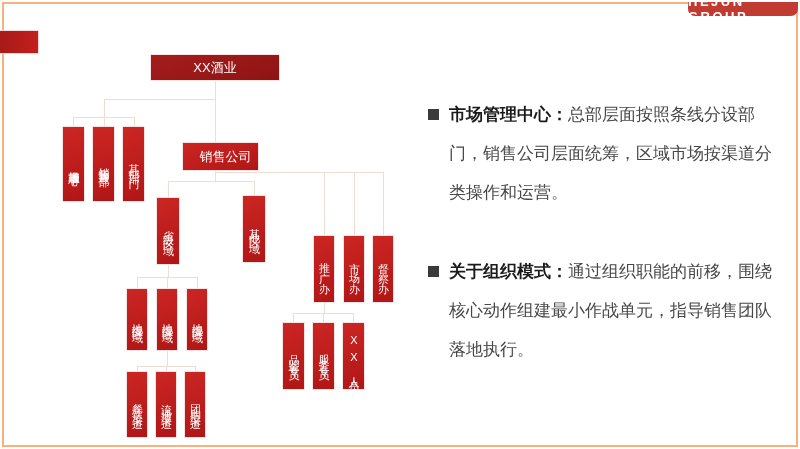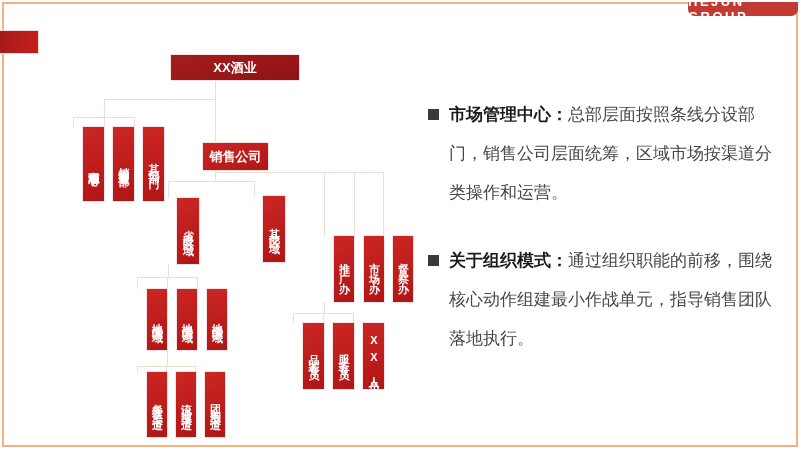--- a/index.html
+++ b/index.html
@@ -19,25 +19,24 @@
   }
   .badge{
     position:absolute;left:657px;top:2px;width:110px;height:14px;
     background:#c13b33;border-radius:0 0 7px 7px;
     display:flex;align-items:center;justify-content:center;
     color:#ffffff;font-size:13px;font-weight:bold;
     letter-spacing:2.5px;word-spacing:6px;margin-left:31px;
   }
   
   .node{
-    position:absolute;color:#ffffff;font-weight:bold;
+    position:absolute;color:#ffffff;font-weight:normal;
     background:linear-gradient(160deg,#cb2623 0%,#b01616 100%);
     display:flex;align-items:center;justify-content:center;
     box-shadow:0 0 0 1px #f6e3e3;
-    margin-left:20px;
   }
   .node.h{font-size:13px;}
   .node.root{background:linear-gradient(160deg,#a51d1d 0%,#8f1313 100%);}
   .node.v{
     writing-mode:vertical-rl;text-orientation:upright;
     font-size:11px;line-height:1;
   }
   .c3{letter-spacing:10px;}
   .c4{letter-spacing:5px;}
   .c4s{letter-spacing:3px;}
@@ -95,21 +94,21 @@
   <div class="line" style="left:293px;top:313px;width:1px;height:10px;"></div>
   <div class="line" style="left:323px;top:313px;width:1px;height:10px;"></div>
   <div class="line" style="left:353px;top:313px;width:1px;height:10px;"></div>
 
   <div class="node h root" style="left:151px;top:55px;width:128px;height:25px;">XX酒业</div>
 
   <div class="node v c6" style="left:63px;top:127px;width:21px;height:74px;">市场管理中心</div>
   <div class="node v c5" style="left:93px;top:127px;width:21px;height:74px;">销售管理部</div>
   <div class="node v c4" style="left:123px;top:127px;width:21px;height:74px;">其他部门</div>
 
-  <div class="node h" style="left:183px;top:143px;width:65px;height:27px;">销售公司</div>
+  <div class="node h" style="left:183px;top:143px;width:65px;height:27px;padding-left:10px;">销售公司</div>
 
   <div class="node v c4" style="left:157px;top:198px;width:22px;height:66px;">省级区域</div>
   <div class="node v c4" style="left:243px;top:196px;width:22px;height:66px;">其他区域</div>
 
   <div class="node v c4s" style="left:127px;top:289px;width:20px;height:61px;">地级区域</div>
   <div class="node v c4s" style="left:157px;top:289px;width:20px;height:61px;">地级区域</div>
   <div class="node v c4s" style="left:187px;top:289px;width:20px;height:61px;">地级区域</div>
 
   <div class="node v c4" style="left:127px;top:372px;width:20px;height:65px;">餐饮渠道</div>
   <div class="node v c4" style="left:156px;top:372px;width:20px;height:65px;">流通渠道</div>
@@ -122,16 +121,16 @@
   <div class="node v c4" style="left:283px;top:323px;width:21px;height:66px;">品鉴专员</div>
   <div class="node v c4" style="left:313px;top:323px;width:21px;height:66px;">服务专员</div>
   <div class="node v c4" style="left:343px;top:323px;width:21px;height:66px;">XX人员</div>
 </div>
 
 <div class="bullet-item" style="top:95px;">
   <span class="sq"></span>
   <p><strong>市场管理中心：</strong><span>总部层面按照条线分设部门，销售公司层面统筹，区域市场按渠道分类操作和运营。</span></p>
 </div>
 
-<div class="bullet-item" style="top:241px;">
+<div class="bullet-item" style="top:252px;">
   <span class="sq"></span>
   <p><strong>关于组织模式：</strong><span>通过组织职能的前移，围绕核心动作组建最小作战单元，指导销售团队落地执行。</span></p>
 </div>
 
 </body></html>

